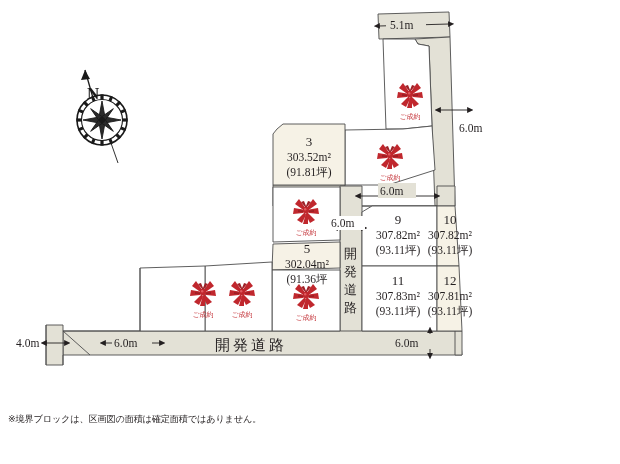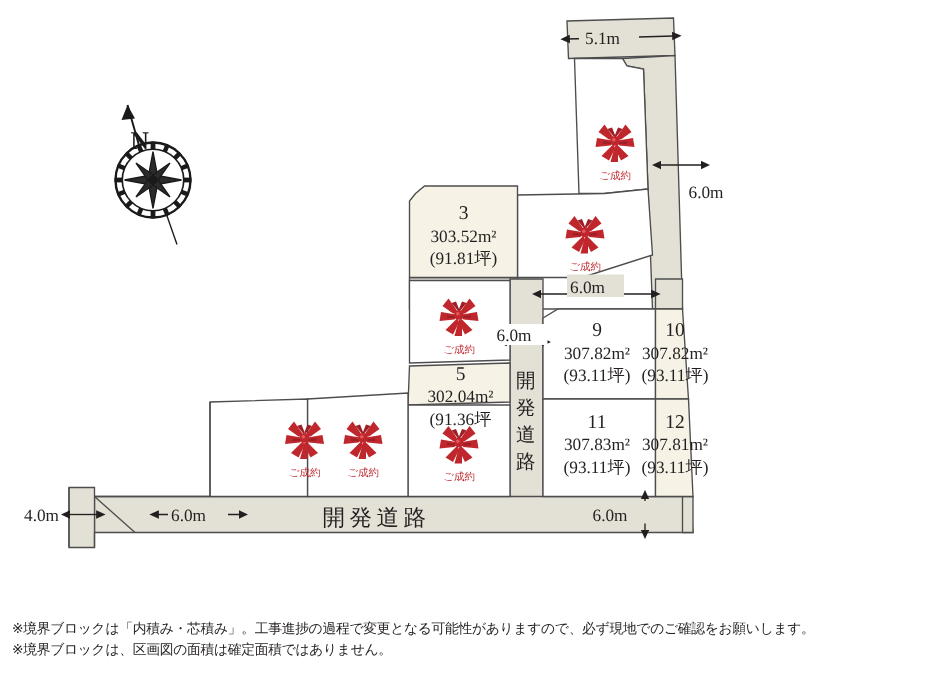--- a/index.html
+++ b/index.html
@@ -301,15 +301,14 @@
     <line x1="93" y1="98" x2="85" y2="70" stroke="#1a1a1a" stroke-width="1.3"></line>
     <path d="M85,70 L81,80 L90,79 Z" fill="#1a1a1a"></path>
     <line x1="111" y1="143" x2="118" y2="163" stroke="#1a1a1a" stroke-width="0.9"></line>
     <text class="compass-n" x="87" y="99">N</text>
   </g>
 
 </svg>
 </div>
 
 <div id="notes">
-  <div>※境界ブロックは「内積み・芯積み」。工事進捗の過程で変更となる可能性がありますので、必ず現地でのご確認をお願いします。</div>
   <div>※境界ブロックは、区画図の面積は確定面積ではありません。</div>
 </div>
 
 </body></html>

